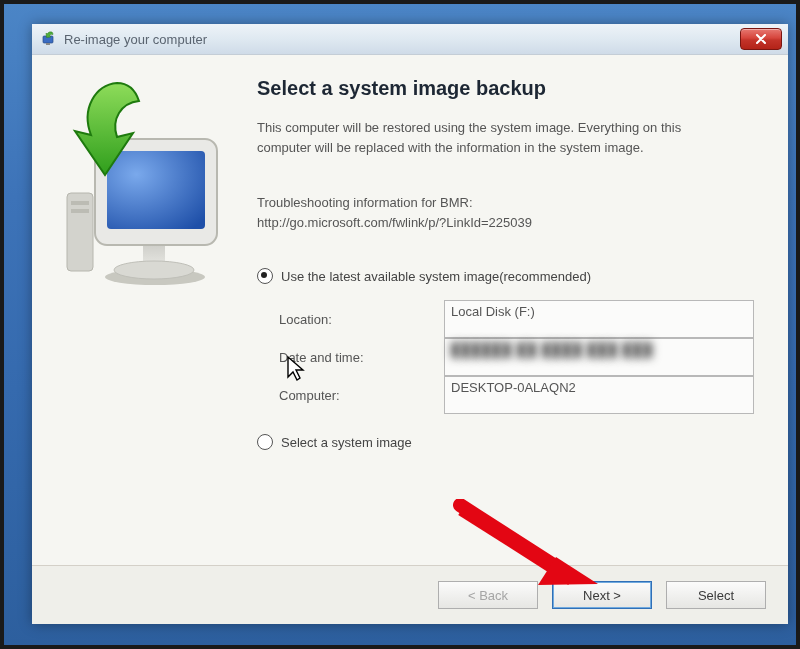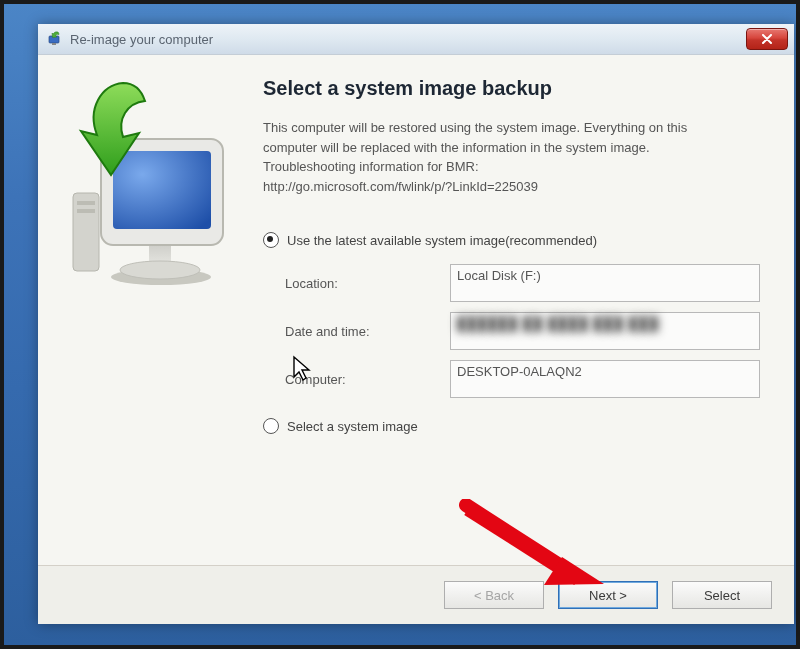--- a/index.html
+++ b/index.html
@@ -17,21 +17,21 @@
     width: 800px;
     height: 649px;
     background: linear-gradient(180deg, #4b85c6 0%, #3d73b8 30%, #356aae 60%, #2d5f9e 100%);
     position: relative;
     box-sizing: border-box;
     border: 4px solid #1a1a1a;
   }
 
   .window {
     position: absolute;
-    left: 34px;
+    left: 28px;
     top: 20px;
     width: 756px;
     height: 600px;
     background: #f6f6f2;
     box-shadow: 0 0 12px rgba(0,0,0,0.35);
     display: flex;
     flex-direction: column;
   }
 
   
@@ -85,20 +85,21 @@
     font-size: 20px;
     font-weight: 600;
     color: #1d2734;
     margin-bottom: 18px;
     font-family: "Segoe UI", Tahoma, sans-serif;
   }
 
   .desc {
     color: #555;
     line-height: 1.5;
+    margin-bottom: 36px;
     max-width: 460px;
   }
 
   .trouble {
     color: #555;
     line-height: 1.5;
     margin-bottom: 36px;
   }
 
   .radio-row {
@@ -121,21 +122,20 @@
     background:#222; border-radius:50%;
   }
 
   .fields {
     margin-left: 22px;
     margin-bottom: 20px;
   }
   .field-row {
     display: flex;
     align-items: center;
-    margin-bottom: 10px;
   }
   .field-label {
     width: 165px;
     color: #555;
   }
   .field-box {
     flex: 1;
     max-width: 310px;
     border: 1px solid #b8b8b8;
     background: #fbfbfa;

